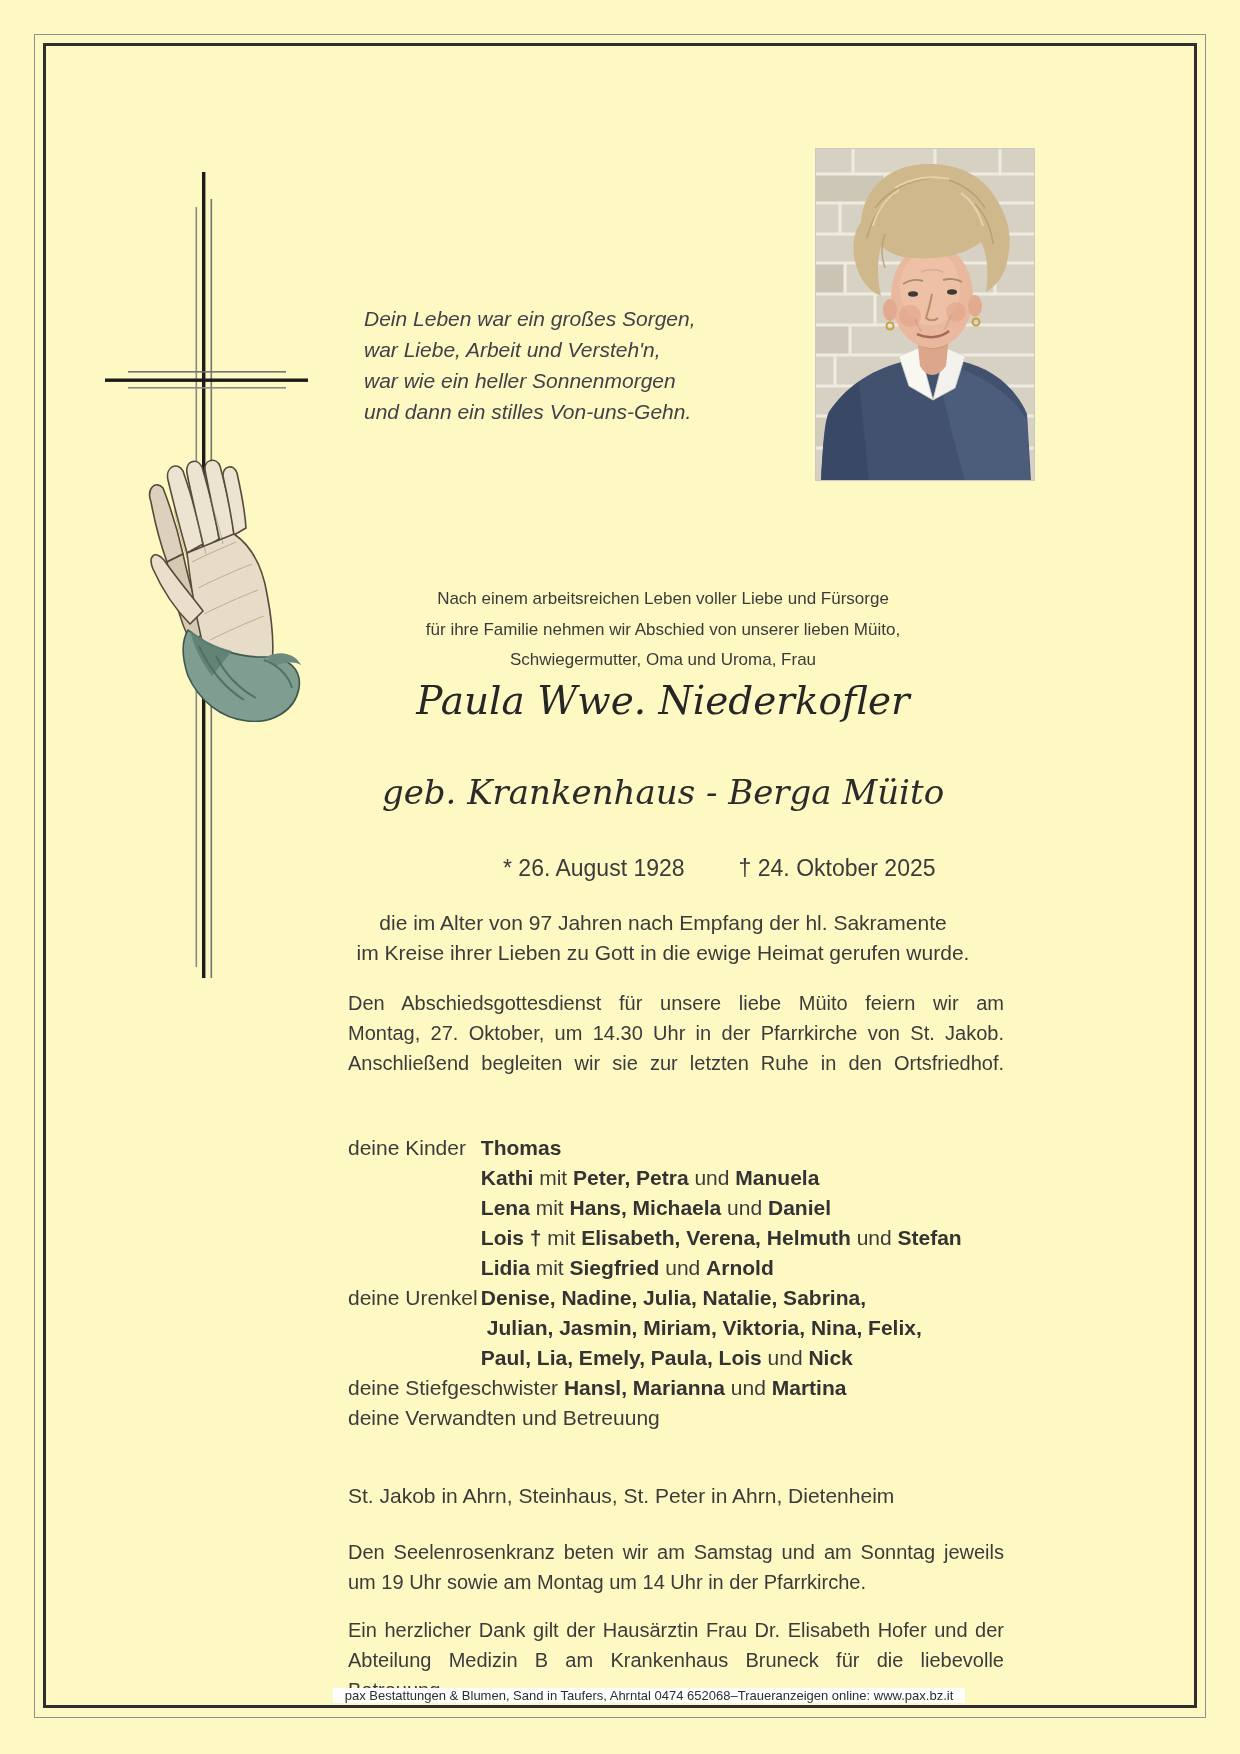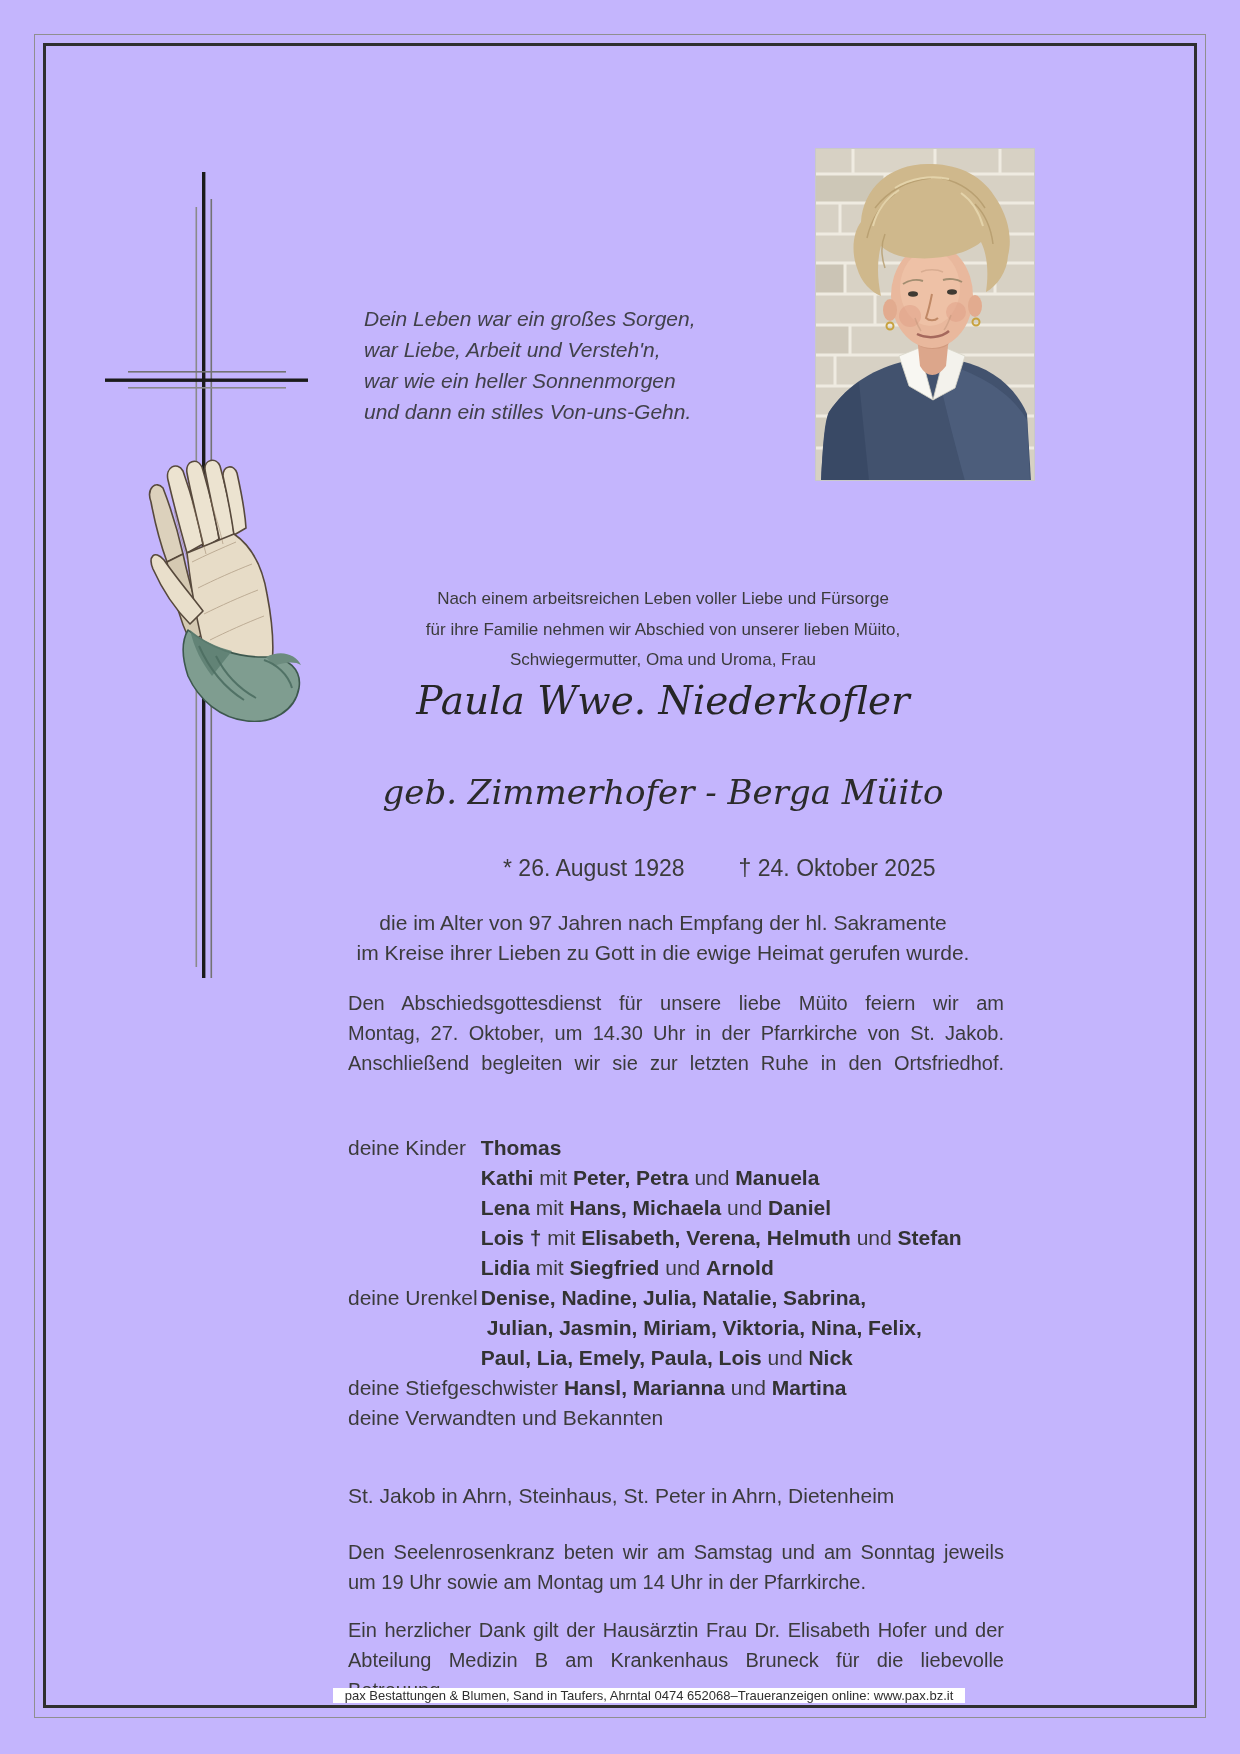--- a/index.html
+++ b/index.html
@@ -1,18 +1,18 @@
 <!DOCTYPE html>
 <html><head>
 <meta charset="utf-8">
 <style>
   html,body{margin:0;padding:0;background:#ffffff;}
   .page{
     position:relative; width:1240px; height:1754px; margin:0 auto;
-    background:#c4b5fd; overflow:hidden;
+    background:#fef9c3; overflow:hidden;
     font-family:"Liberation Sans","DejaVu Sans",sans-serif;
     color:#3b3b3b;
   }
   .frame-outer{
     position:absolute; left:34px; top:34px; right:34px; bottom:36px;
     border:1.5px solid #8f8f8f; pointer-events:none; z-index:1;
   }
   .frame-inner{
     position:absolute; left:43px; top:43px; right:43px; bottom:46px;
     border:3px solid #2f2f2f; pointer-events:none; z-index:1;
@@ -197,21 +197,21 @@
     </svg>
   </div>
 
   <div class="abs intro">
     <div>Nach einem arbeitsreichen Leben voller Liebe und Fürsorge</div>
     <div>für ihre Familie nehmen wir Abschied von unserer lieben Müito,</div>
     <div>Schwiegermutter, Oma und Uroma, Frau</div>
   </div>
 
   <div class="abs name-main">Paula Wwe. Niederkofler</div>
-  <div class="abs name-sub">geb. Zimmerhofer - Berga Müito</div>
+  <div class="abs name-sub">geb. Krankenhaus - Berga Müito</div>
 
   <div class="abs dates">
     <span>* 26. August 1928</span>
     <span>† 24. Oktober 2025</span>
   </div>
 
   <div class="abs alter">
     <div>die im Alter von 97 Jahren nach Empfang der hl. Sakramente</div>
     <div>im Kreise ihrer Lieben zu Gott in die ewige Heimat gerufen wurde.</div>
   </div>
@@ -254,21 +254,21 @@
       <div class="frow">
       <span class="flabel"></span>
       <span class="fruns"><span class="b">Paul, Lia, Emely, Paula, Lois</span><span> und </span><span class="b">Nick</span></span>
     </div>
       <div class="frow">
       
       <span class="fruns"><span>deine Stiefgeschwister </span><span class="b">Hansl, Marianna</span><span> und </span><span class="b">Martina</span></span>
     </div>
       <div class="frow">
       
-      <span class="fruns"><span>deine Verwandten und Bekannten</span></span>
+      <span class="fruns"><span>deine Verwandten und Betreuung</span></span>
     </div>
     </div>
 
   <div class="abs places">St. Jakob in Ahrn, Steinhaus, St. Peter in Ahrn, Dietenheim</div>
 
   <div class="abs jpara p-rosary">
     <div class="jline">Den Seelenrosenkranz beten wir am Samstag und am Sonntag jeweils</div>
     <div>um 19 Uhr sowie am Montag um 14 Uhr in der Pfarrkirche.</div>
   </div>
 

